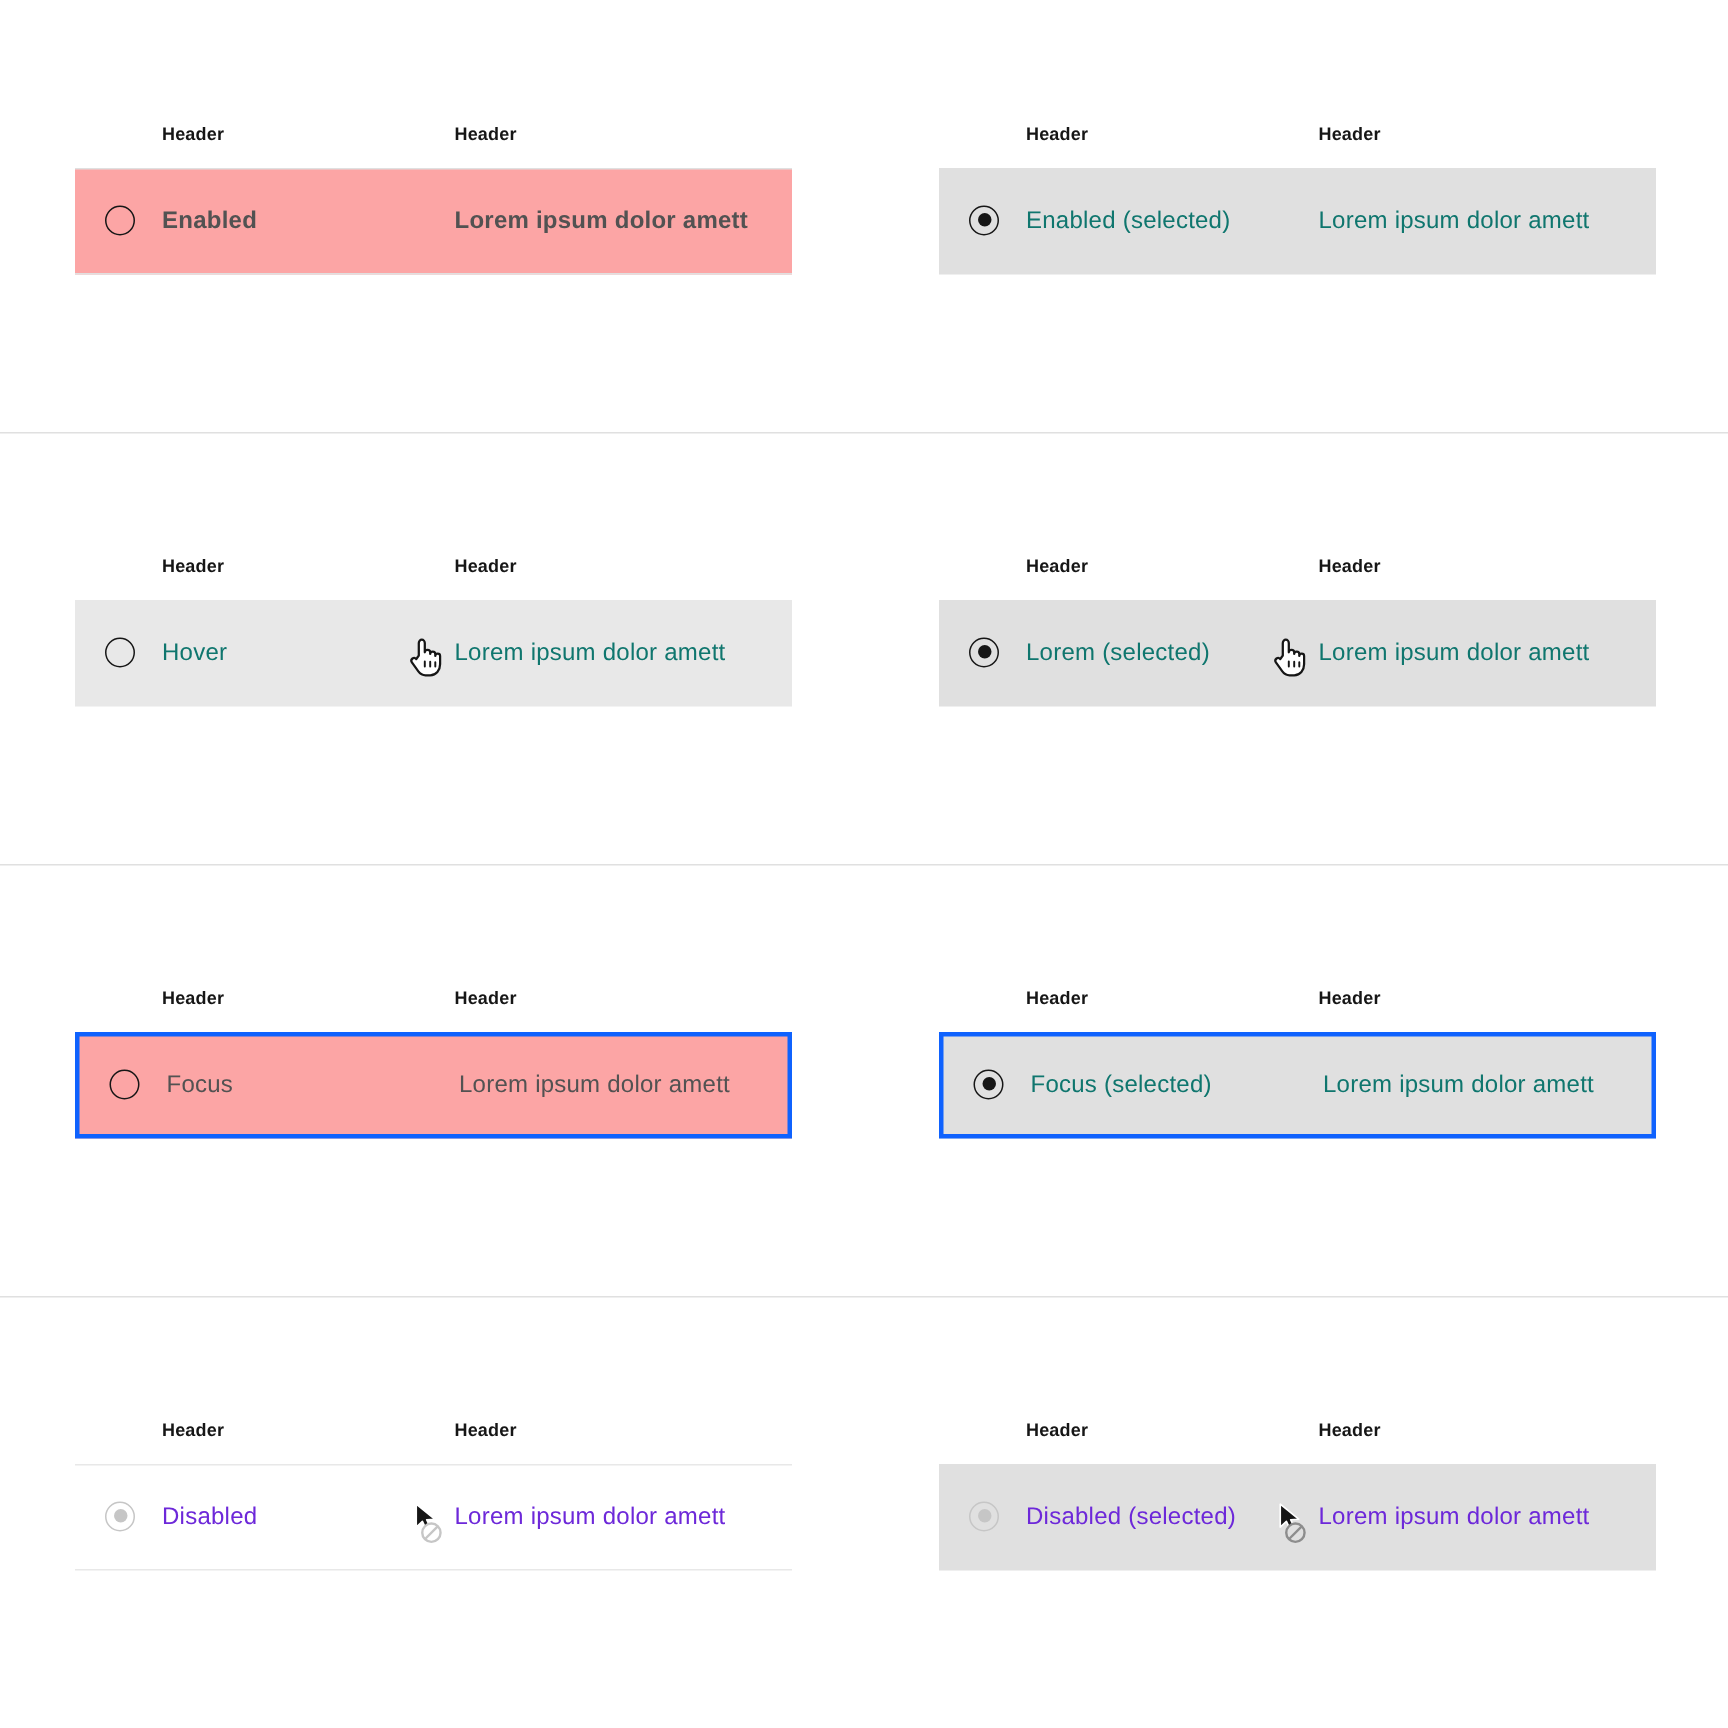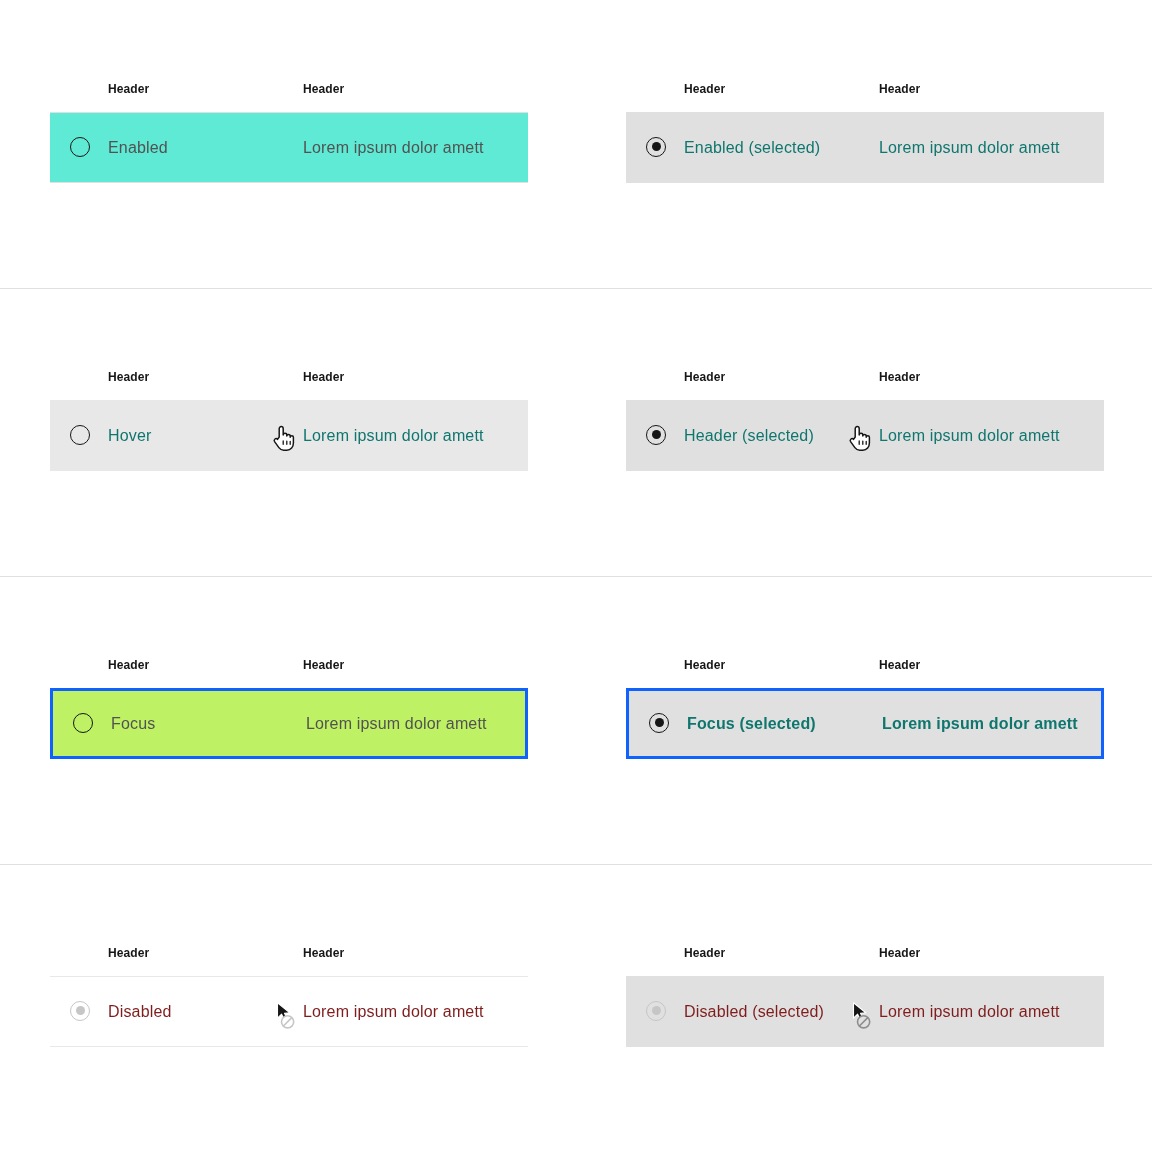--- a/index.html
+++ b/index.html
@@ -56,36 +56,36 @@
   .state-row {
     position: relative;
     height: 71px;
     box-sizing: border-box;
     display: flex;
     align-items: center;
   }
   .state-row.bordered {
     border-top: 1px solid #e0e0e0;
     border-bottom: 1px solid #e0e0e0;
-    background: #5eead4;
+    background: #fca5a5;
+    font-weight: bold;
   }
   .state-row.shaded {
     background: #e0e0e0;
   }
   .state-row.hovered {
     background: #e8e8e8;
     padding-left: 40px;
   }
   .state-row.focused {
     border: 3px solid #0f62fe;
-    background: #bef264;
+    background: #fca5a5;
   }
   .state-row.focused.shaded {
     background: #e0e0e0;
-    font-weight: bold;
   }
   .state-row.disabled-row {
     border-top: 1px solid #e8e8e8;
     border-bottom: 1px solid #e8e8e8;
     background: #ffffff;
   }
   .state-row.disabled-row.shaded {
     border-top: none;
     border-bottom: none;
     background: #e0e0e0;
@@ -134,21 +134,21 @@
     top: 50%;
     transform: translateY(-50%);
     font-size: 16px;
     color: #525252;
     white-space: nowrap;
     letter-spacing: 0.01em;
   }
   .cell.c1 { left: 58px; }
   .cell.c2 { left: 253px; text-align: center; }
   .cell.strong { color: #0f766e; }
-  .cell.faded { color: #7f1d1d; }
+  .cell.faded { color: #6d28d9; }
 
   
   .cursor {
     position: absolute;
     top: 50%;
     width: 26px;
     height: 30px;
     pointer-events: none;
   }
   .cursor.pointer-hand { left: 220px; transform: translateY(-42%); }
@@ -223,21 +223,21 @@
 
   <div class="state-block right" style="top:370px;">
     <div class="col-headers">
       <div class="col-header c1">Header</div>
       <div class="col-header c2">Header</div>
     </div>
     <div class="state-row shaded">
       <div class="radio-cell">
         <div class="radio checked"></div>
       </div>
-      <div class="cell c1 strong">Header (selected)</div>
+      <div class="cell c1 strong">Lorem (selected)</div>
       <div class="cell c2 strong">Lorem ipsum dolor amett</div>
       <div class="cursor pointer-hand">
         <svg viewBox="0 0 26 30" xmlns="http://www.w3.org/2000/svg">
           <path d="M9.2 13.6V5.3c0-1.2 0.9-2.2 2-2.2s2 1 2 2.2v6.2
                    c0-0.9 0.8-1.7 1.8-1.7s1.8 0.8 1.8 1.7v1.1
                    c0-0.9 0.8-1.6 1.7-1.6s1.7 0.7 1.7 1.6v1.3
                    c0-0.8 0.7-1.5 1.6-1.5s1.6 0.7 1.6 1.5v5.6
                    c0 3.9-2.6 7.3-6.6 7.3h-3.1c-2.3 0-3.6-1-4.8-2.6
                    l-4.3-6c-0.6-0.9-0.4-2 0.4-2.6 0.8-0.6 1.9-0.4 2.5 0.4z" fill="#ffffff" stroke="#161616" stroke-width="1.5" stroke-linejoin="round"></path>
           <path d="M13.2 17.6v3.3M16.8 17.8v3.1M20.2 18.1v2.8" stroke="#161616" stroke-width="1.3" stroke-linecap="round"></path>

